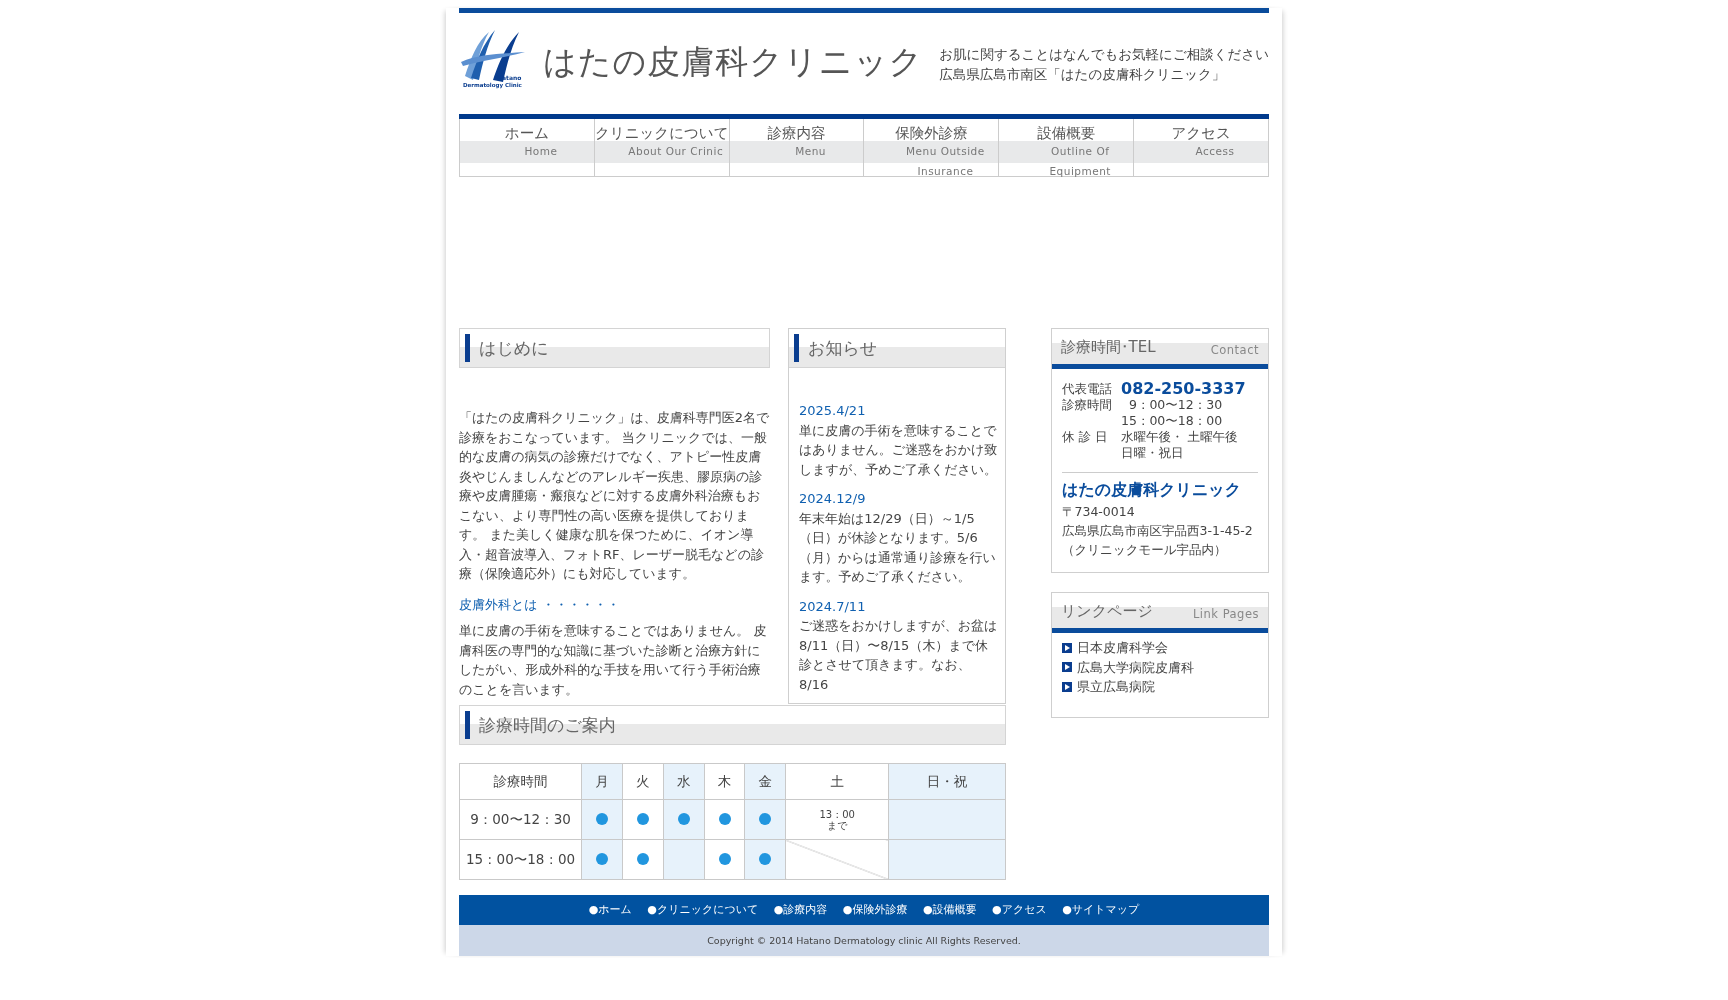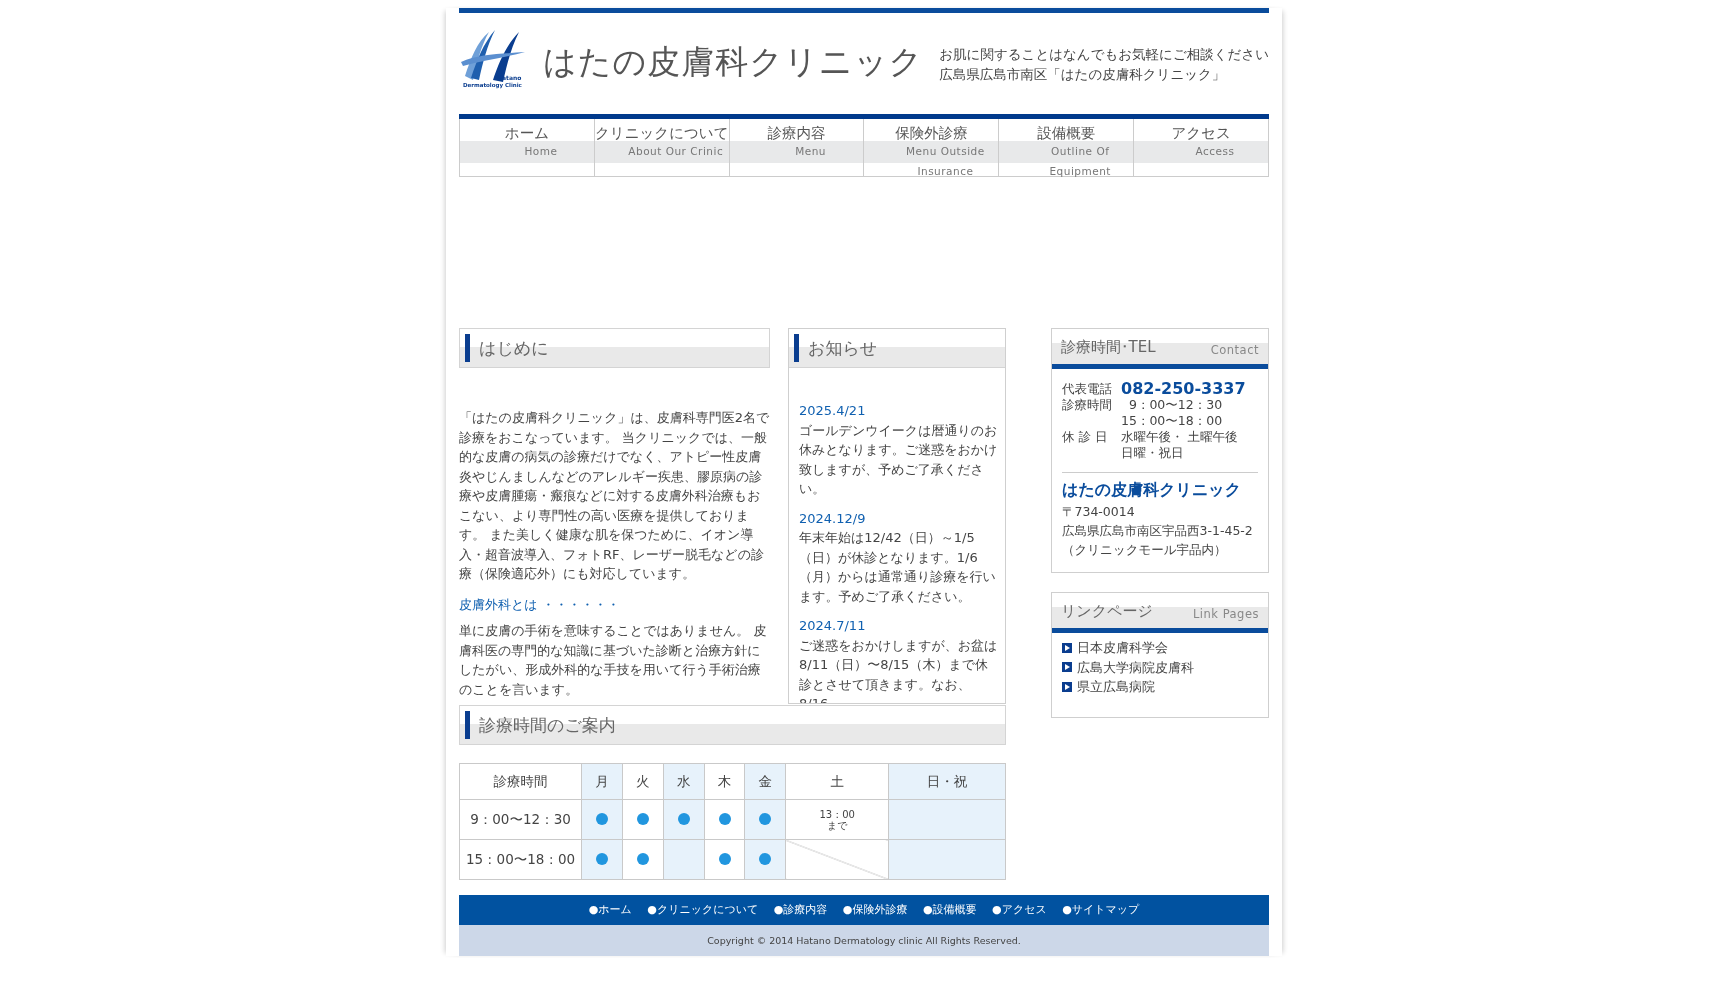--- a/index.html
+++ b/index.html
@@ -146,25 +146,25 @@
   </div>
 
   <div class="news-box">
     <div class="sec-head">
       <div class="bar"></div>
       <div class="label">お知らせ</div>
     </div>
     <div class="news-list">
       <div class="news-item">
         <div class="news-date">2025.4/21</div>
-        <div>ゴールデンウイークは暦通りのお休みとなります。ご迷惑をおかけ致しますが、予めご了承ください。</div>
+        <div>単に皮膚の手術を意味することではありません。ご迷惑をおかけ致しますが、予めご了承ください。</div>
       </div>
       <div class="news-item">
         <div class="news-date">2024.12/9</div>
-        <div>年末年始は12/42（日）～1/5（日）が休診となります。1/6（月）からは通常通り診療を行います。予めご了承ください。</div>
+        <div>年末年始は12/29（日）～1/5（日）が休診となります。5/6（月）からは通常通り診療を行います。予めご了承ください。</div>
       </div>
       <div class="news-item">
         <div class="news-date">2024.7/11</div>
         <div>ご迷惑をおかけしますが、お盆は8/11（日）〜8/15（木）まで休診とさせて頂きます。なお、8/16</div>
       </div>
     </div>
   </div>
 
   <div class="sec-head sched-head">
     <div class="bar"></div>

